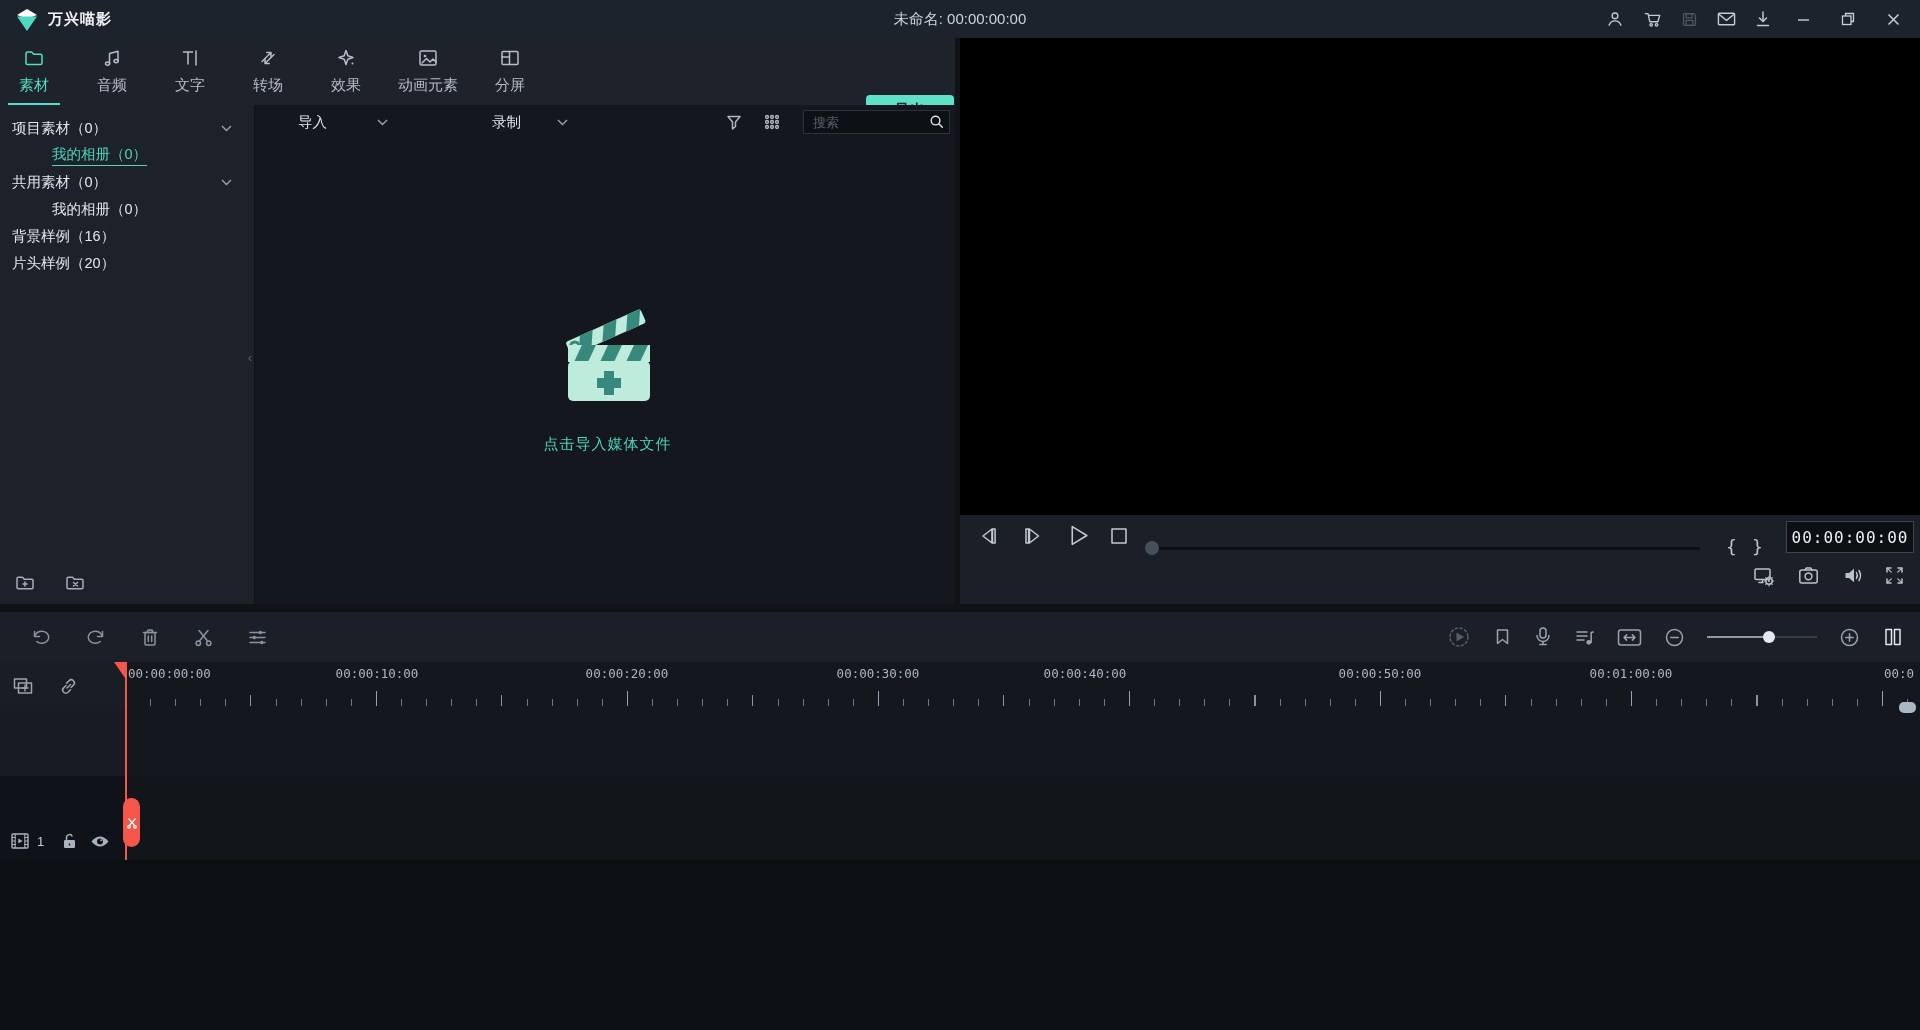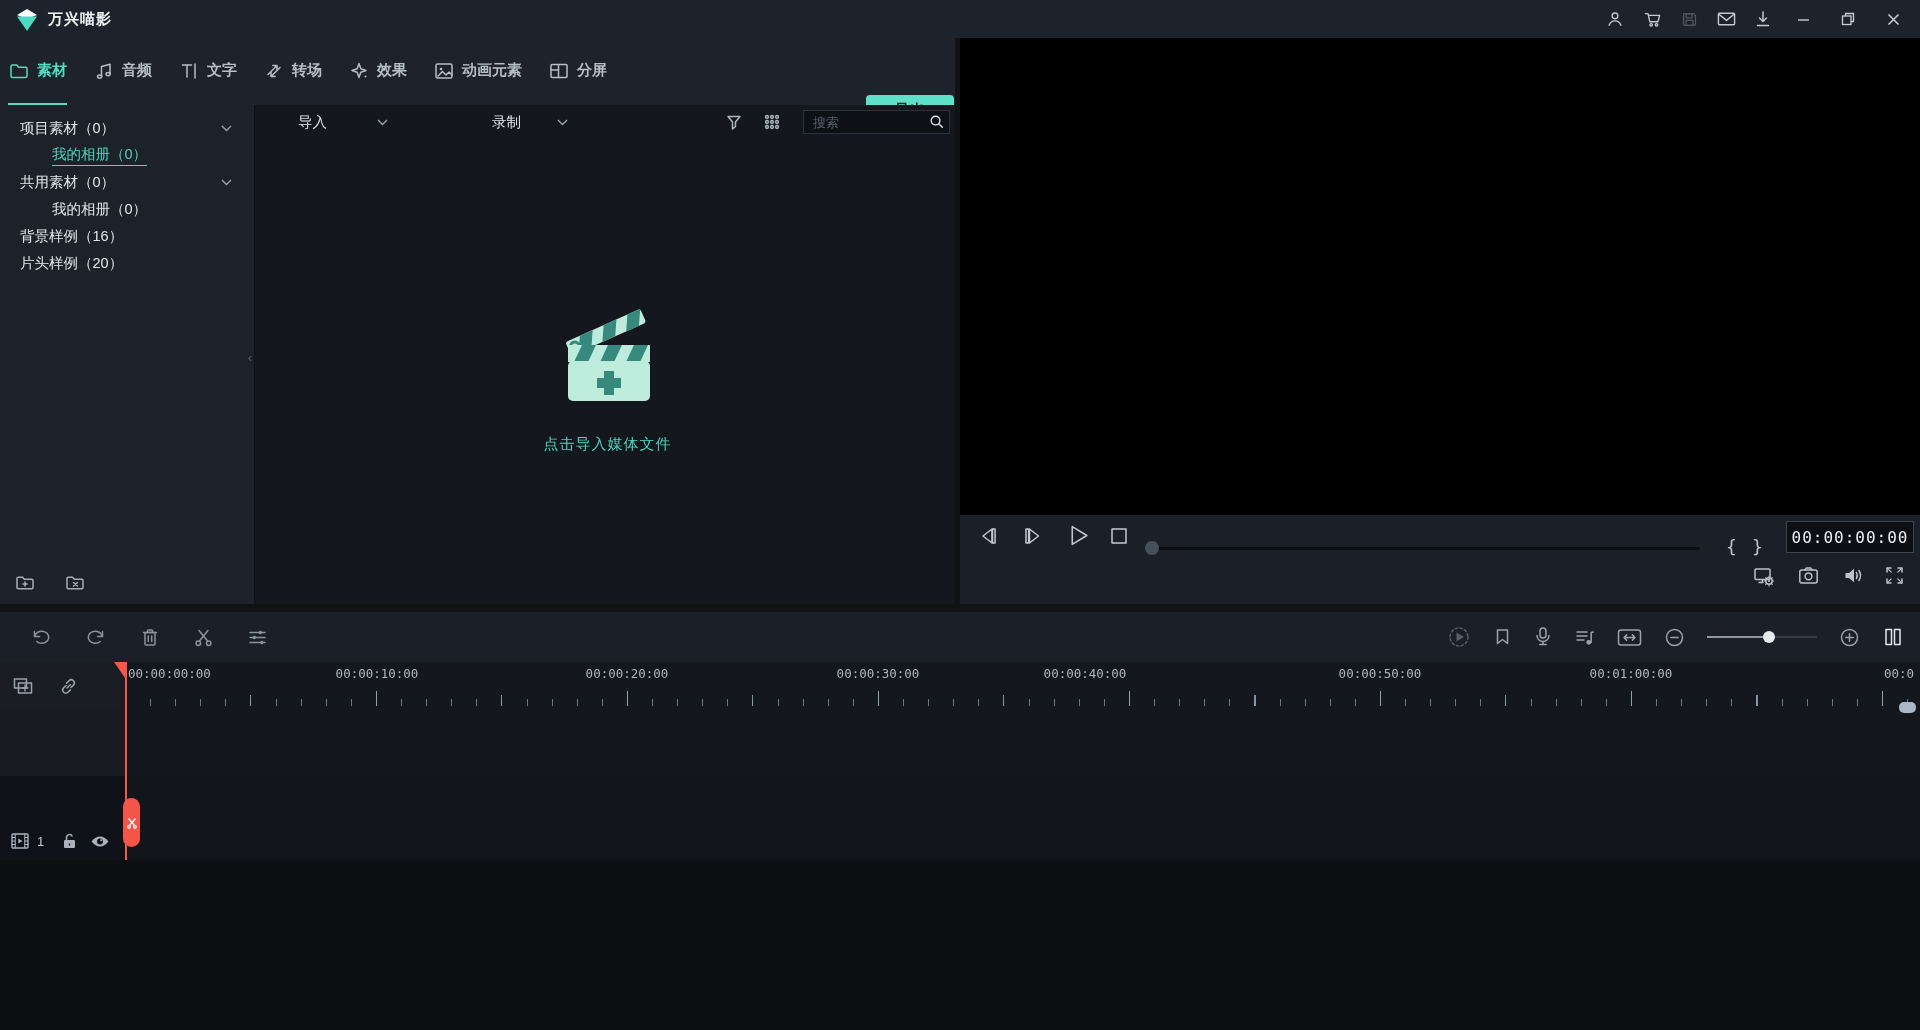--- a/index.html
+++ b/index.html
@@ -20,32 +20,32 @@
   #doc-title{left:0;top:0;width:1920px;height:38px;display:flex;align-items:center;justify-content:center;
              font-size:15px;color:#cdd3da;pointer-events:none;}
   #tb-icons{position:absolute;right:0;top:0;height:38px;display:flex;align-items:center;gap:19px;padding-right:14px;}
   #tb-icons .ic{color:#c3cad2;}
   #tb-icons .dim{color:#4e565f;}
   .win-btn{width:26px;height:26px;display:flex;align-items:center;justify-content:center;color:#c9cfd6;}
 
   
   #ribbon{left:0;top:38px;width:960px;height:67px;background:#1d222b;}
   #tabs{display:flex;gap:26px;padding-left:8px;height:100%;}
-  .tab{display:flex;flex-direction:row;align-items:center;justify-content:center;gap:7px;
-       min-width:52px;height:100%;color:#b6bec7;font-size:15px;box-sizing:border-box;border-bottom:2px solid transparent;font-weight:bold;}
+  .tab{display:flex;flex-direction:column;align-items:center;justify-content:center;gap:7px;
+       min-width:52px;height:100%;color:#b6bec7;font-size:15px;box-sizing:border-box;border-bottom:2px solid transparent;}
   .tab .ic{color:#b6bec7;}
   .tab.active{color:#56dcc4;border-bottom-color:#56dcc4;}
   .tab.active .ic{color:#56dcc4;}
   #export-btn{left:866px;top:57px;width:88px;height:31px;background:#5fe0c9;border:none;border-radius:4px;
               color:#17232b;font-size:15px;font-weight:bold;font-family:inherit;}
 
   
   #sidebar{left:0;top:105px;width:255px;height:499px;background:#1c212a;border-right:1px solid #0e1115;box-sizing:border-box;}
   .side-item{position:relative;height:27px;display:flex;align-items:center;font-size:14.5px;color:#e3e7eb;}
-  .side-item.lv0{padding-left:20px;}
+  .side-item.lv0{padding-left:12px;}
   .side-item.lv1{padding-left:52px;}
   .side-item.selected .side-label{color:#4fd4bd;border-bottom:1px solid #4fd4bd;padding-bottom:1px;}
   .side-chevron{position:absolute;right:22px;top:10px;color:#9aa3ad;}
   #side-footer{position:absolute;left:14px;bottom:10px;display:flex;gap:26px;}
   #side-footer .ic{color:#a6afb9;}
   #collapse-handle{position:absolute;right:2px;top:245px;color:#5a626c;font-size:13px;}
 
   
   #media{left:255px;top:105px;width:705px;height:499px;background:#14171d;}
   #media-bar{position:relative;height:34px;display:flex;align-items:center;}
@@ -192,20 +192,21 @@
             <path d="M4.5 4 V1.5 h8 v8 h-2.5"></path>
           </svg>
       </span>
       <span class="win-btn">
         <svg width="13" height="13" viewBox="0 0 13 13" stroke="currentColor" stroke-width="1.5">
             <path d="M1.5 1.5 L11.5 11.5 M11.5 1.5 L1.5 11.5"></path>
           </svg>
       </span>
     </div>
   </div>
+  <div id="doc-title" class="abs">未命名: 00:00:00:00</div>
 
   <div id="ribbon" class="abs">
     <div id="tabs">
       <div class="tab active">
         <span class="ic">
           <svg width="22" height="22" viewBox="0 0 22 22">
               <path d="M3 6.5 q0-1.5 1.5-1.5 h4.2 l2 2.2 h7 q1.3 0 1.3 1.4 v7.4 q0 1.5 -1.5 1.5 h-13 q-1.5 0 -1.5-1.5 z"></path>
             </svg>
         </span>
         <span>素材</span>

